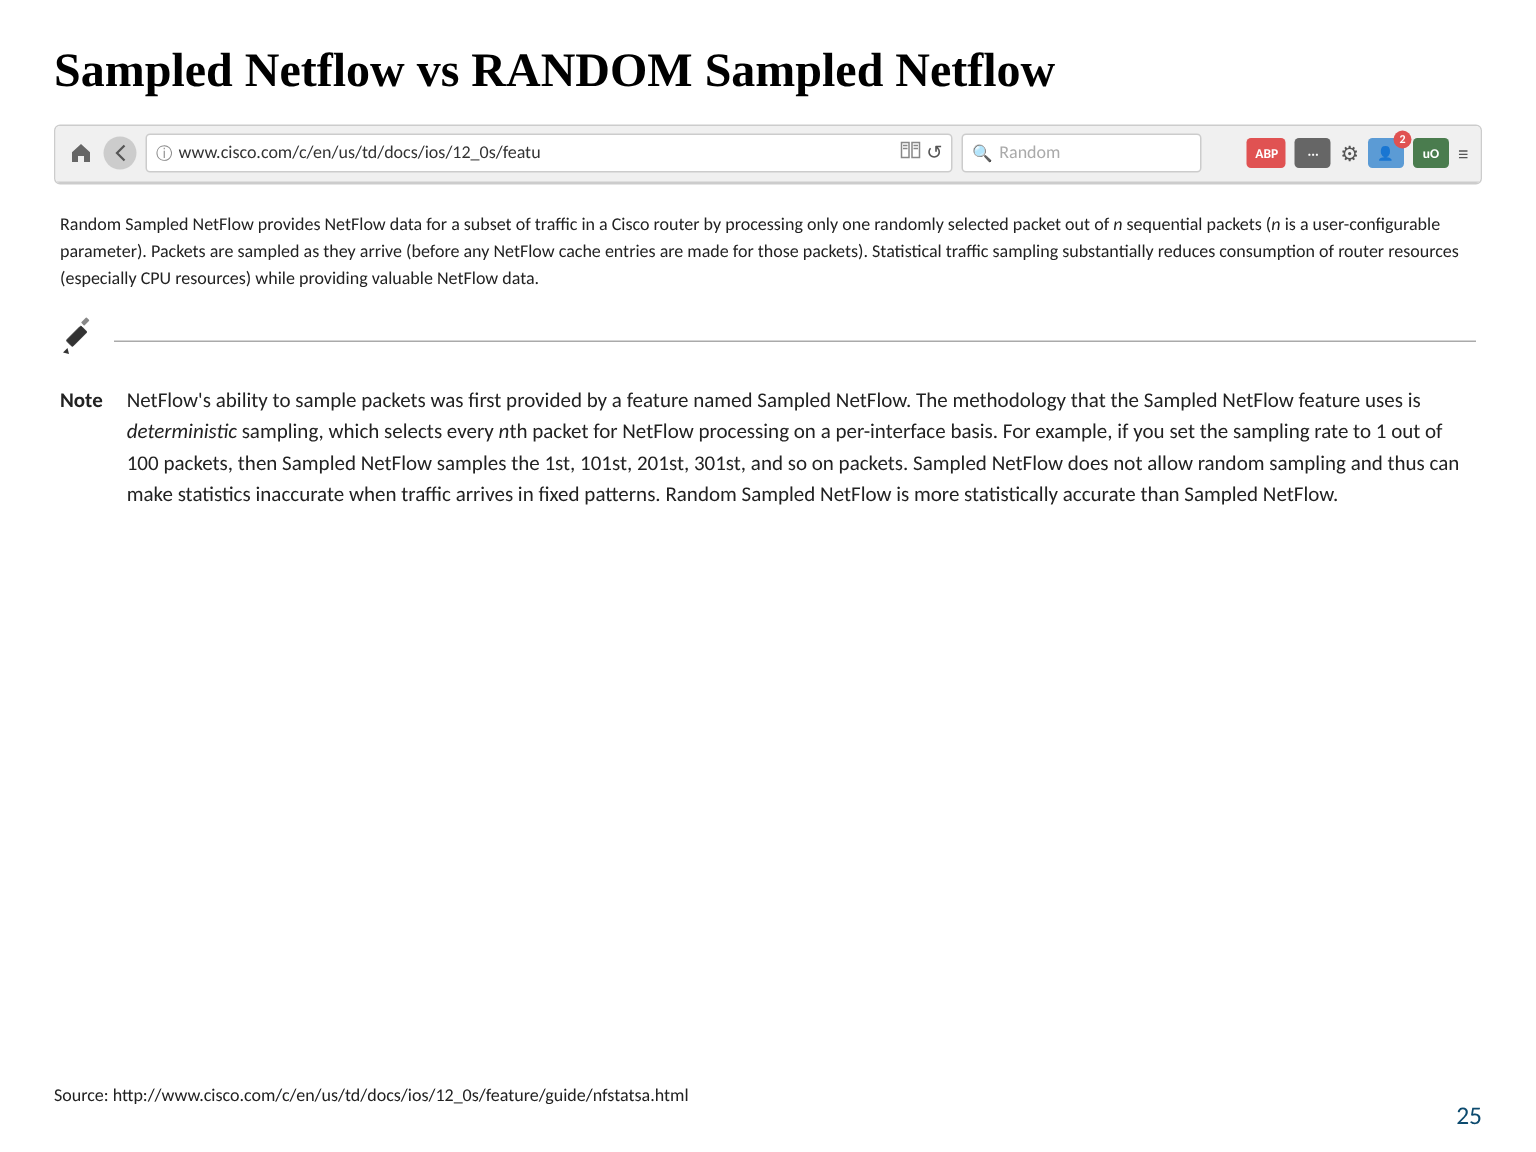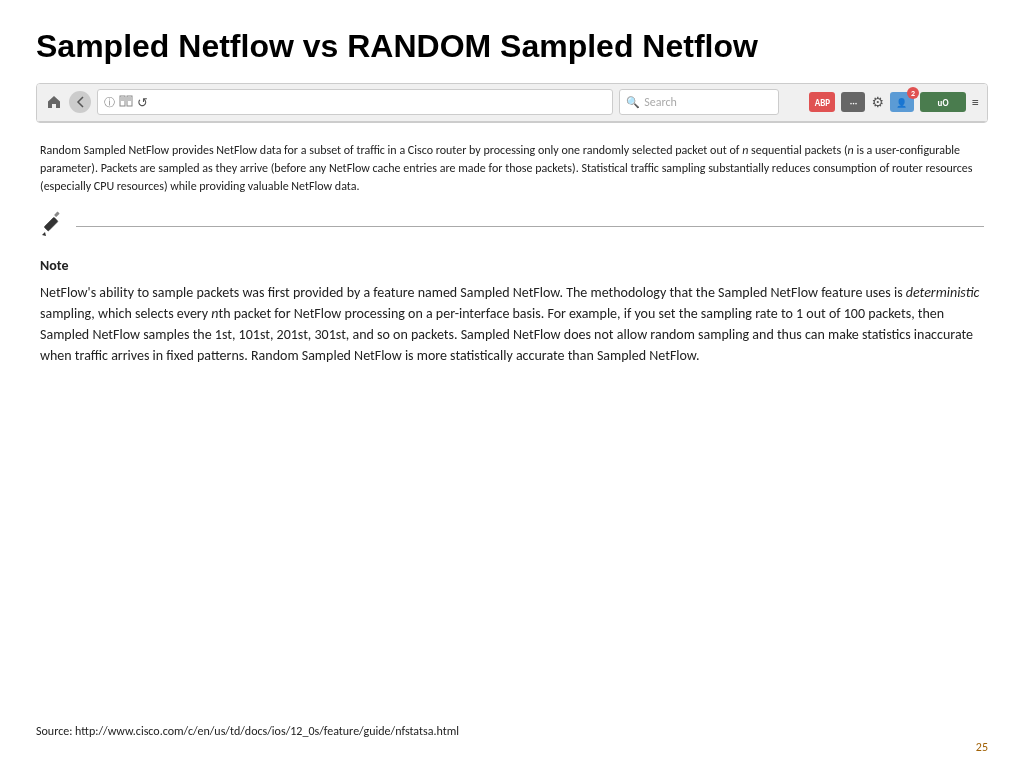--- a/index.html
+++ b/index.html
@@ -18,21 +18,21 @@
       height: 768px;
       padding: 28px 36px 20px 36px;
       position: relative;
     }
 
     .slide-title {
       font-size: 32px;
       font-weight: 900;
       color: #000000;
       margin-bottom: 18px;
-      font-family: Liberation Sans, sans-serif;
+      font-family: Liberation Serif, serif;
       line-height: 1.15;
     }
 
     
     .browser-window {
       border: 1px solid #cccccc;
       border-radius: 4px;
       background: #f5f5f5;
       margin-bottom: 18px;
       overflow: hidden;
@@ -198,21 +198,21 @@
       font-size: 8px;
       border-radius: 50%;
       width: 12px;
       height: 12px;
       display: flex;
       align-items: center;
       justify-content: center;
     }
 
     .browser-user-icon {
-      width: 46px;
+      width: 24px;
       height: 20px;
       background: #4a7c4e;
       border-radius: 3px;
       display: flex;
       align-items: center;
       justify-content: center;
       color: white;
       font-size: 9px;
       font-weight: bold;
       flex-shrink: 0;
@@ -249,25 +249,24 @@
     }
 
     .divider-line {
       flex: 1;
       height: 1px;
       background: #aaa;
     }
 
     .note-section {
       display: flex;
-      gap: 6px;
+      gap: 16px;
       font-size: 14px;
       line-height: 1.5;
       color: #222;
-      flex-direction: column;
     }
 
     .note-label {
       font-weight: bold;
       flex-shrink: 0;
     }
 
     .note-content {
       flex: 1;
     }
@@ -277,22 +276,22 @@
       bottom: 30px;
       left: 36px;
       font-size: 12px;
       color: #222;
     }
 
     .slide-number {
       position: absolute;
       bottom: 14px;
       right: 36px;
-      font-size: 12px;
-      color: #a16207;
+      font-size: 17px;
+      color: #0c4a6e;
     }
 
     em {
       font-style: italic;
     }
   </style>
 </head>
 <body>
 
 <div class="slide">
@@ -309,36 +308,37 @@
       </div>
 
       <div class="browser-nav-btn">
         <svg width="8" height="12" viewBox="0 0 8 12" fill="#555">
             <path d="M7 1L2 6l5 5" stroke="#555" stroke-width="1.5" fill="none"></path>
           </svg>
       </div>
 
       <div class="browser-address-bar">
         <span class="address-info-icon">ⓘ</span>
+        <span class="address-text">www.cisco.com/c/en/us/td/docs/ios/12_0s/featu</span>
         <span class="browser-reader-icon">
           <svg width="14" height="12" viewBox="0 0 14 12" fill="none" stroke="#888" stroke-width="1">
             <rect x="1" y="1" width="5" height="10"></rect>
             <rect x="8" y="1" width="5" height="10"></rect>
             <line x1="2" y1="3" x2="5" y2="3"></line>
             <line x1="2" y1="5" x2="5" y2="5"></line>
             <line x1="9" y1="3" x2="12" y2="3"></line>
             <line x1="9" y1="5" x2="12" y2="5"></line>
           </svg>
         </span>
         <span class="browser-refresh-icon">↺</span>
       </div>
 
       <div class="browser-search-box">
         <span class="search-icon">🔍</span>
-        <span class="search-text">Search</span>
+        <span class="search-text">Random</span>
       </div>
 
       <div class="browser-addon-btn">ABP</div>
 
       <div class="browser-more-btn">···</div>
 
       <span class="browser-gear-icon">⚙</span>
 
       <div class="browser-badge-btn">
         <span>👤</span>

